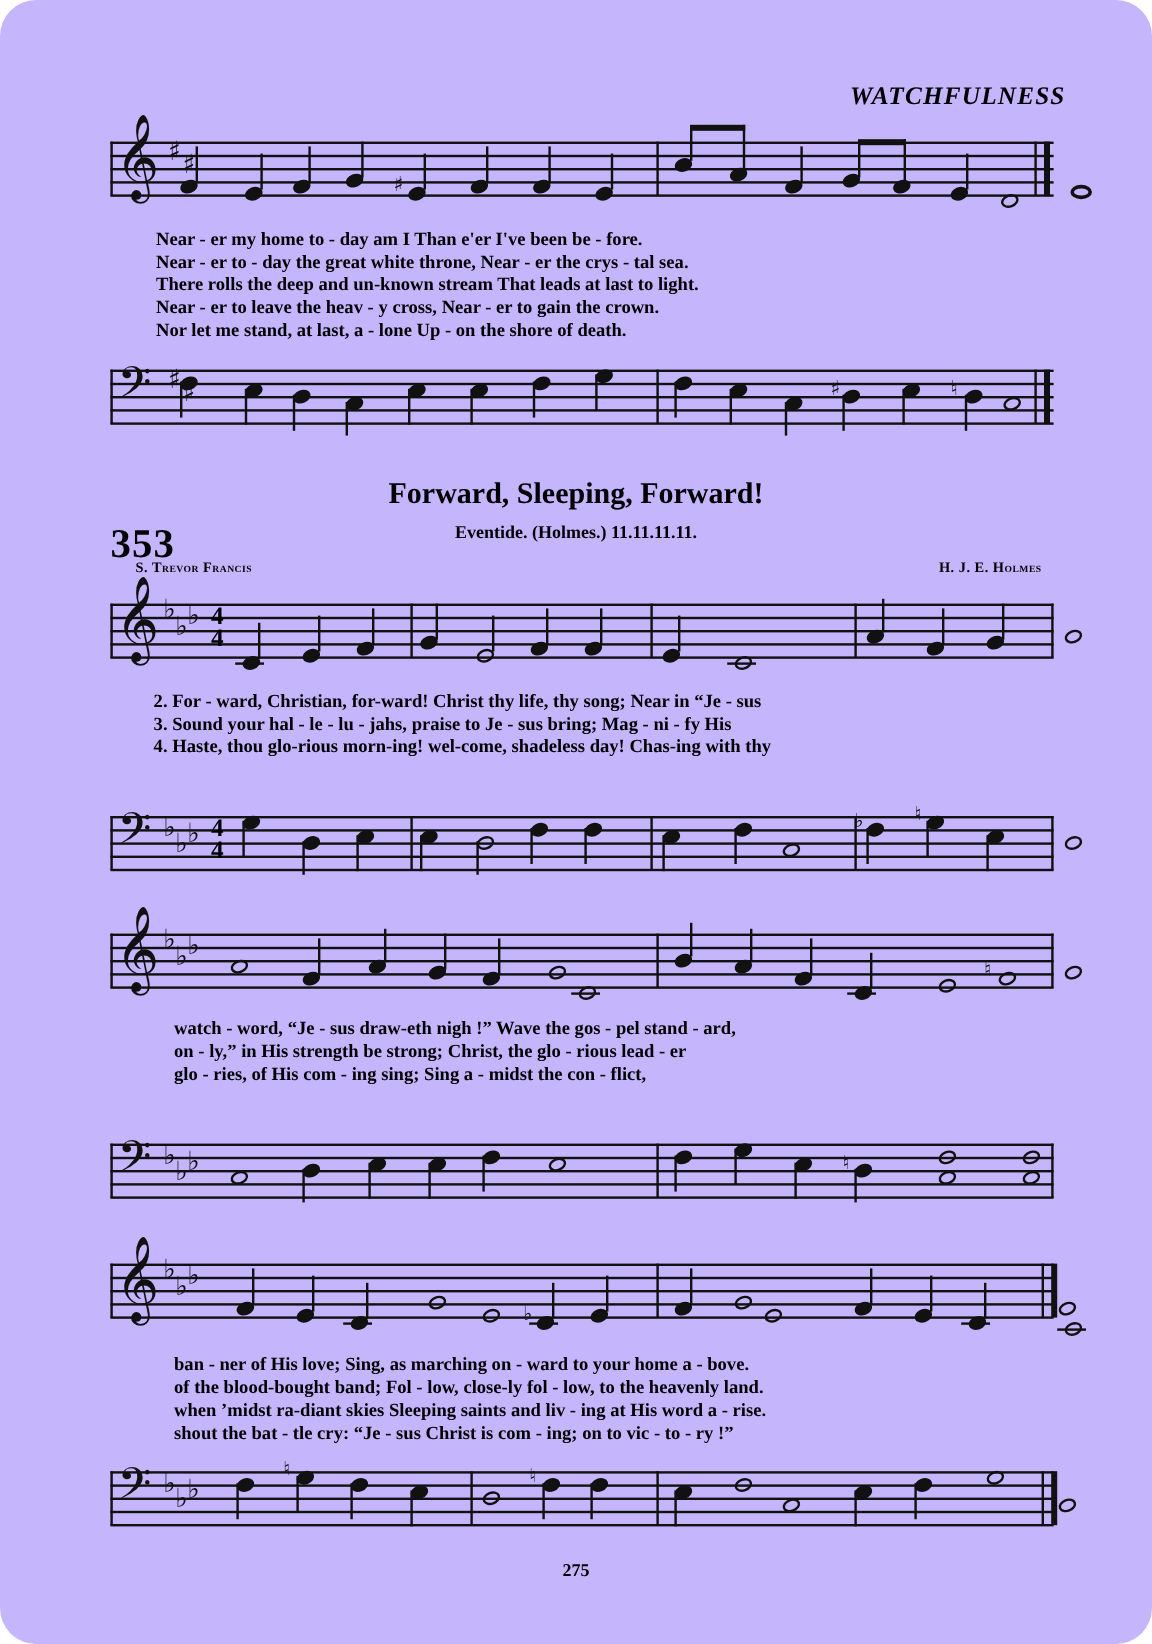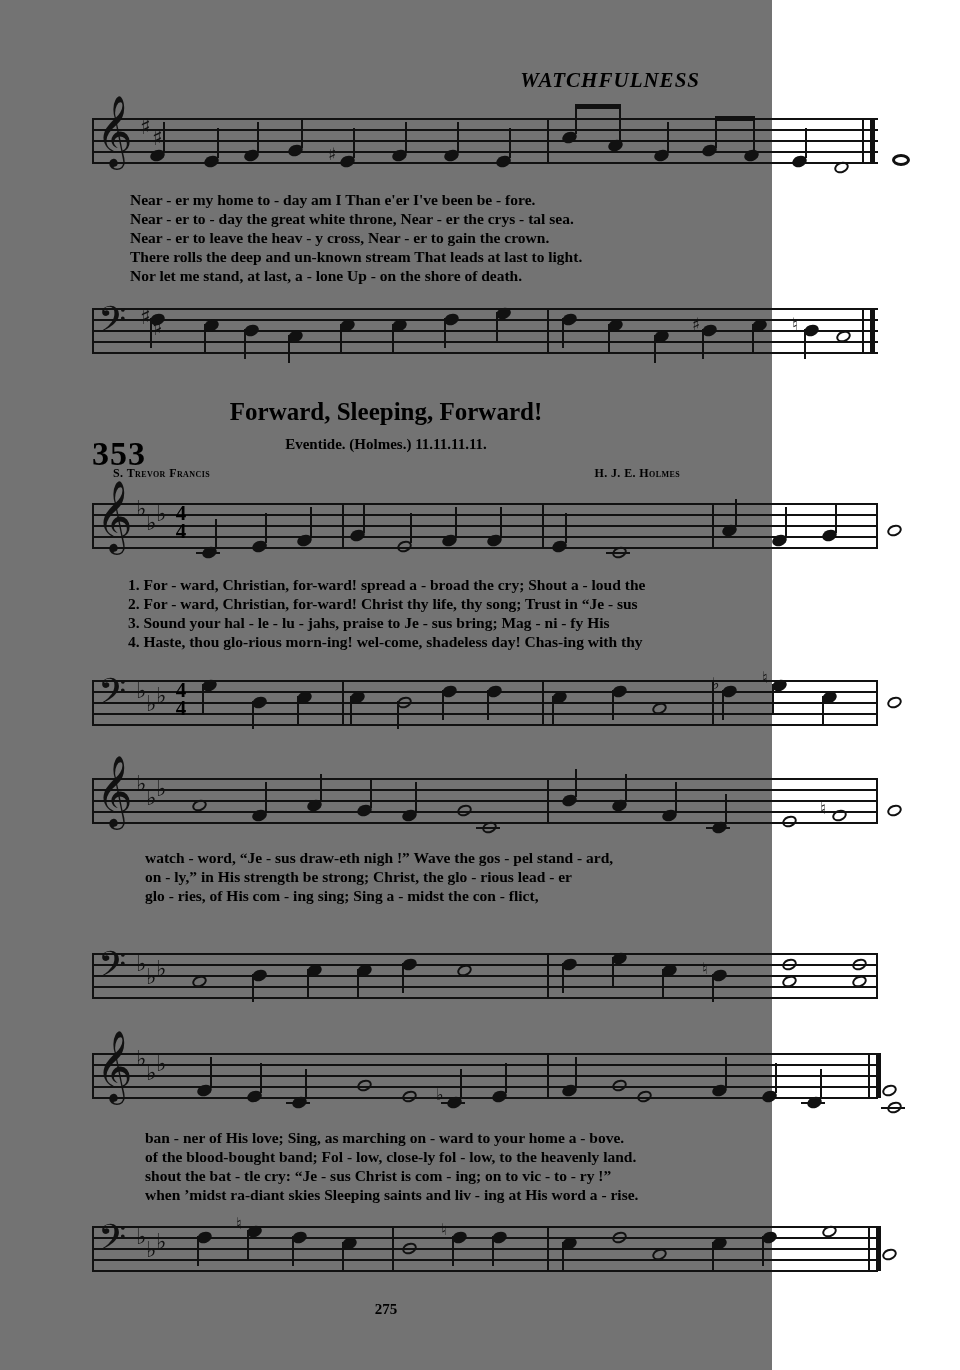--- a/index.html
+++ b/index.html
@@ -10,23 +10,24 @@
   body {
     width: 960px;
     height: 1370px;
     position: relative;
     font-family: "Liberation Serif", serif;
     color: #000000;
     overflow: hidden;
   }
   .page {
     position: relative;
-    width: 772px;
+    width: 960px;
     height: 1370px;
-    background: #737373;
+    background: #c4b5fd;
+    border-radius: 30px;
   }
 
   
   .section-header {
     position: absolute;
     right: 72px;
     top: 68px;
     font-family: "Liberation Serif", serif;
     font-style: italic;
     font-weight: bold;
@@ -255,22 +256,22 @@
       <div class="stem" style="left:661px; top:6px; height:36px;"></div>
     <div class="note" style="left:700px; top:46px;"></div>
       <div class="stem" style="left:713px; top:18px; height:30px;"></div>
     <div class="note open" style="left:742px; top:52px;"></div>
     <div class="note whole" style="left:800px; top:44px;"></div>
   </div>
 
   <div class="lyrics" style="left:130px; top:190px;">
     <span class="lyric-line">Near - er    my home    to - day   am     I      Than e'er     I've been be - fore.</span>
     <span class="lyric-line">Near - er    to - day   the   great white throne,  Near - er   the   crys - tal   sea.</span>
+    <span class="lyric-line">There rolls  the deep   and   un-known stream  That leads   at   last to   light.</span>
     <span class="lyric-line">Near - er    to leave   the    heav - y   cross,   Near - er   to   gain the  crown.</span>
-    <span class="lyric-line">There rolls  the deep   and   un-known stream  That leads   at   last to   light.</span>
     <span class="lyric-line">Nor    let   me stand,  at    last,   a - lone   Up - on    the shore of  death.</span>
   </div>
 
   <div class="system" style="left:92px; top:300px; width:786px; height:66px;">
     <div class="staff" style="top:8px;">
       <div class="line" style="top:0px;"></div>
       <div class="line" style="top:11px;"></div>
       <div class="line" style="top:22px;"></div>
       <div class="line" style="top:33px;"></div>
       <div class="line" style="top:44px;"></div>
@@ -365,22 +366,21 @@
     <div class="note" style="left:630px; top:30px;"></div>
       <div class="stem" style="left:643px; top:4px; height:28px;"></div>
     <div class="note" style="left:680px; top:40px;"></div>
       <div class="stem" style="left:693px; top:12px; height:30px;"></div>
     <div class="note" style="left:730px; top:35px;"></div>
       <div class="stem" style="left:743px; top:8px; height:30px;"></div>
     <div class="note open" style="left:795px; top:30px;"></div>
   </div>
 
   <div class="lyrics" style="left:128px; top:575px;">
-    <span class="lyric-line"><span>1.</span> <span>For - ward, Christian,  for-ward! spread a - broad the    cry;    Shout a - loud the</span></span>
-    <span class="lyric-line"><span>2.</span> <span>For - ward, Christian,  for-ward! Christ thy   life, thy   song;   Trust in  “Je - sus</span></span>
+    <span class="lyric-line"><span>2.</span> <span>For - ward, Christian,  for-ward! Christ thy   life, thy   song;   Near in  “Je - sus</span></span>
     <span class="lyric-line"><span>3.</span> <span>Sound your hal - le - lu - jahs, praise to   Je - sus  bring;  Mag - ni - fy  His</span></span>
     <span class="lyric-line"><span>4.</span> <span>Haste, thou glo-rious morn-ing!  wel-come, shadeless day!  Chas-ing  with thy</span></span>
   </div>
 
   <div class="system" style="left:92px; top:672px; width:786px; height:66px;">
     <div class="staff" style="top:8px;">
       <div class="line" style="top:0px;"></div>
       <div class="line" style="top:11px;"></div>
       <div class="line" style="top:22px;"></div>
       <div class="line" style="top:33px;"></div>
@@ -565,22 +565,22 @@
       <div class="ledger" style="left:709px; top:57px;"></div>
       <div class="stem" style="left:728px; top:24px; height:30px;"></div>
     <div class="note open" style="left:790px; top:40px;"></div>
     <div class="note open" style="left:795px; top:57px;"></div>
       <div class="ledger" style="left:789px; top:62px;"></div>
   </div>
 
   <div class="lyrics" style="left:145px; top:1128px;">
     <span class="lyric-line">ban - ner  of  His love;  Sing, as marching   on - ward    to your home a - bove.</span>
     <span class="lyric-line">of  the blood-bought band; Fol - low, close-ly   fol - low,   to the heavenly  land.</span>
+    <span class="lyric-line">when ’midst ra-diant skies Sleeping saints and  liv - ing    at His word a - rise.</span>
     <span class="lyric-line">shout the bat - tle   cry: “Je - sus Christ is   com - ing;   on  to  vic - to - ry !”</span>
-    <span class="lyric-line">when ’midst ra-diant skies Sleeping saints and  liv - ing    at His word a - rise.</span>
   </div>
 
   <div class="system" style="left:92px; top:1218px; width:786px; height:66px;">
     <div class="staff" style="top:8px;">
       <div class="line" style="top:0px;"></div>
       <div class="line" style="top:11px;"></div>
       <div class="line" style="top:22px;"></div>
       <div class="line" style="top:33px;"></div>
       <div class="line" style="top:44px;"></div>
     </div>

